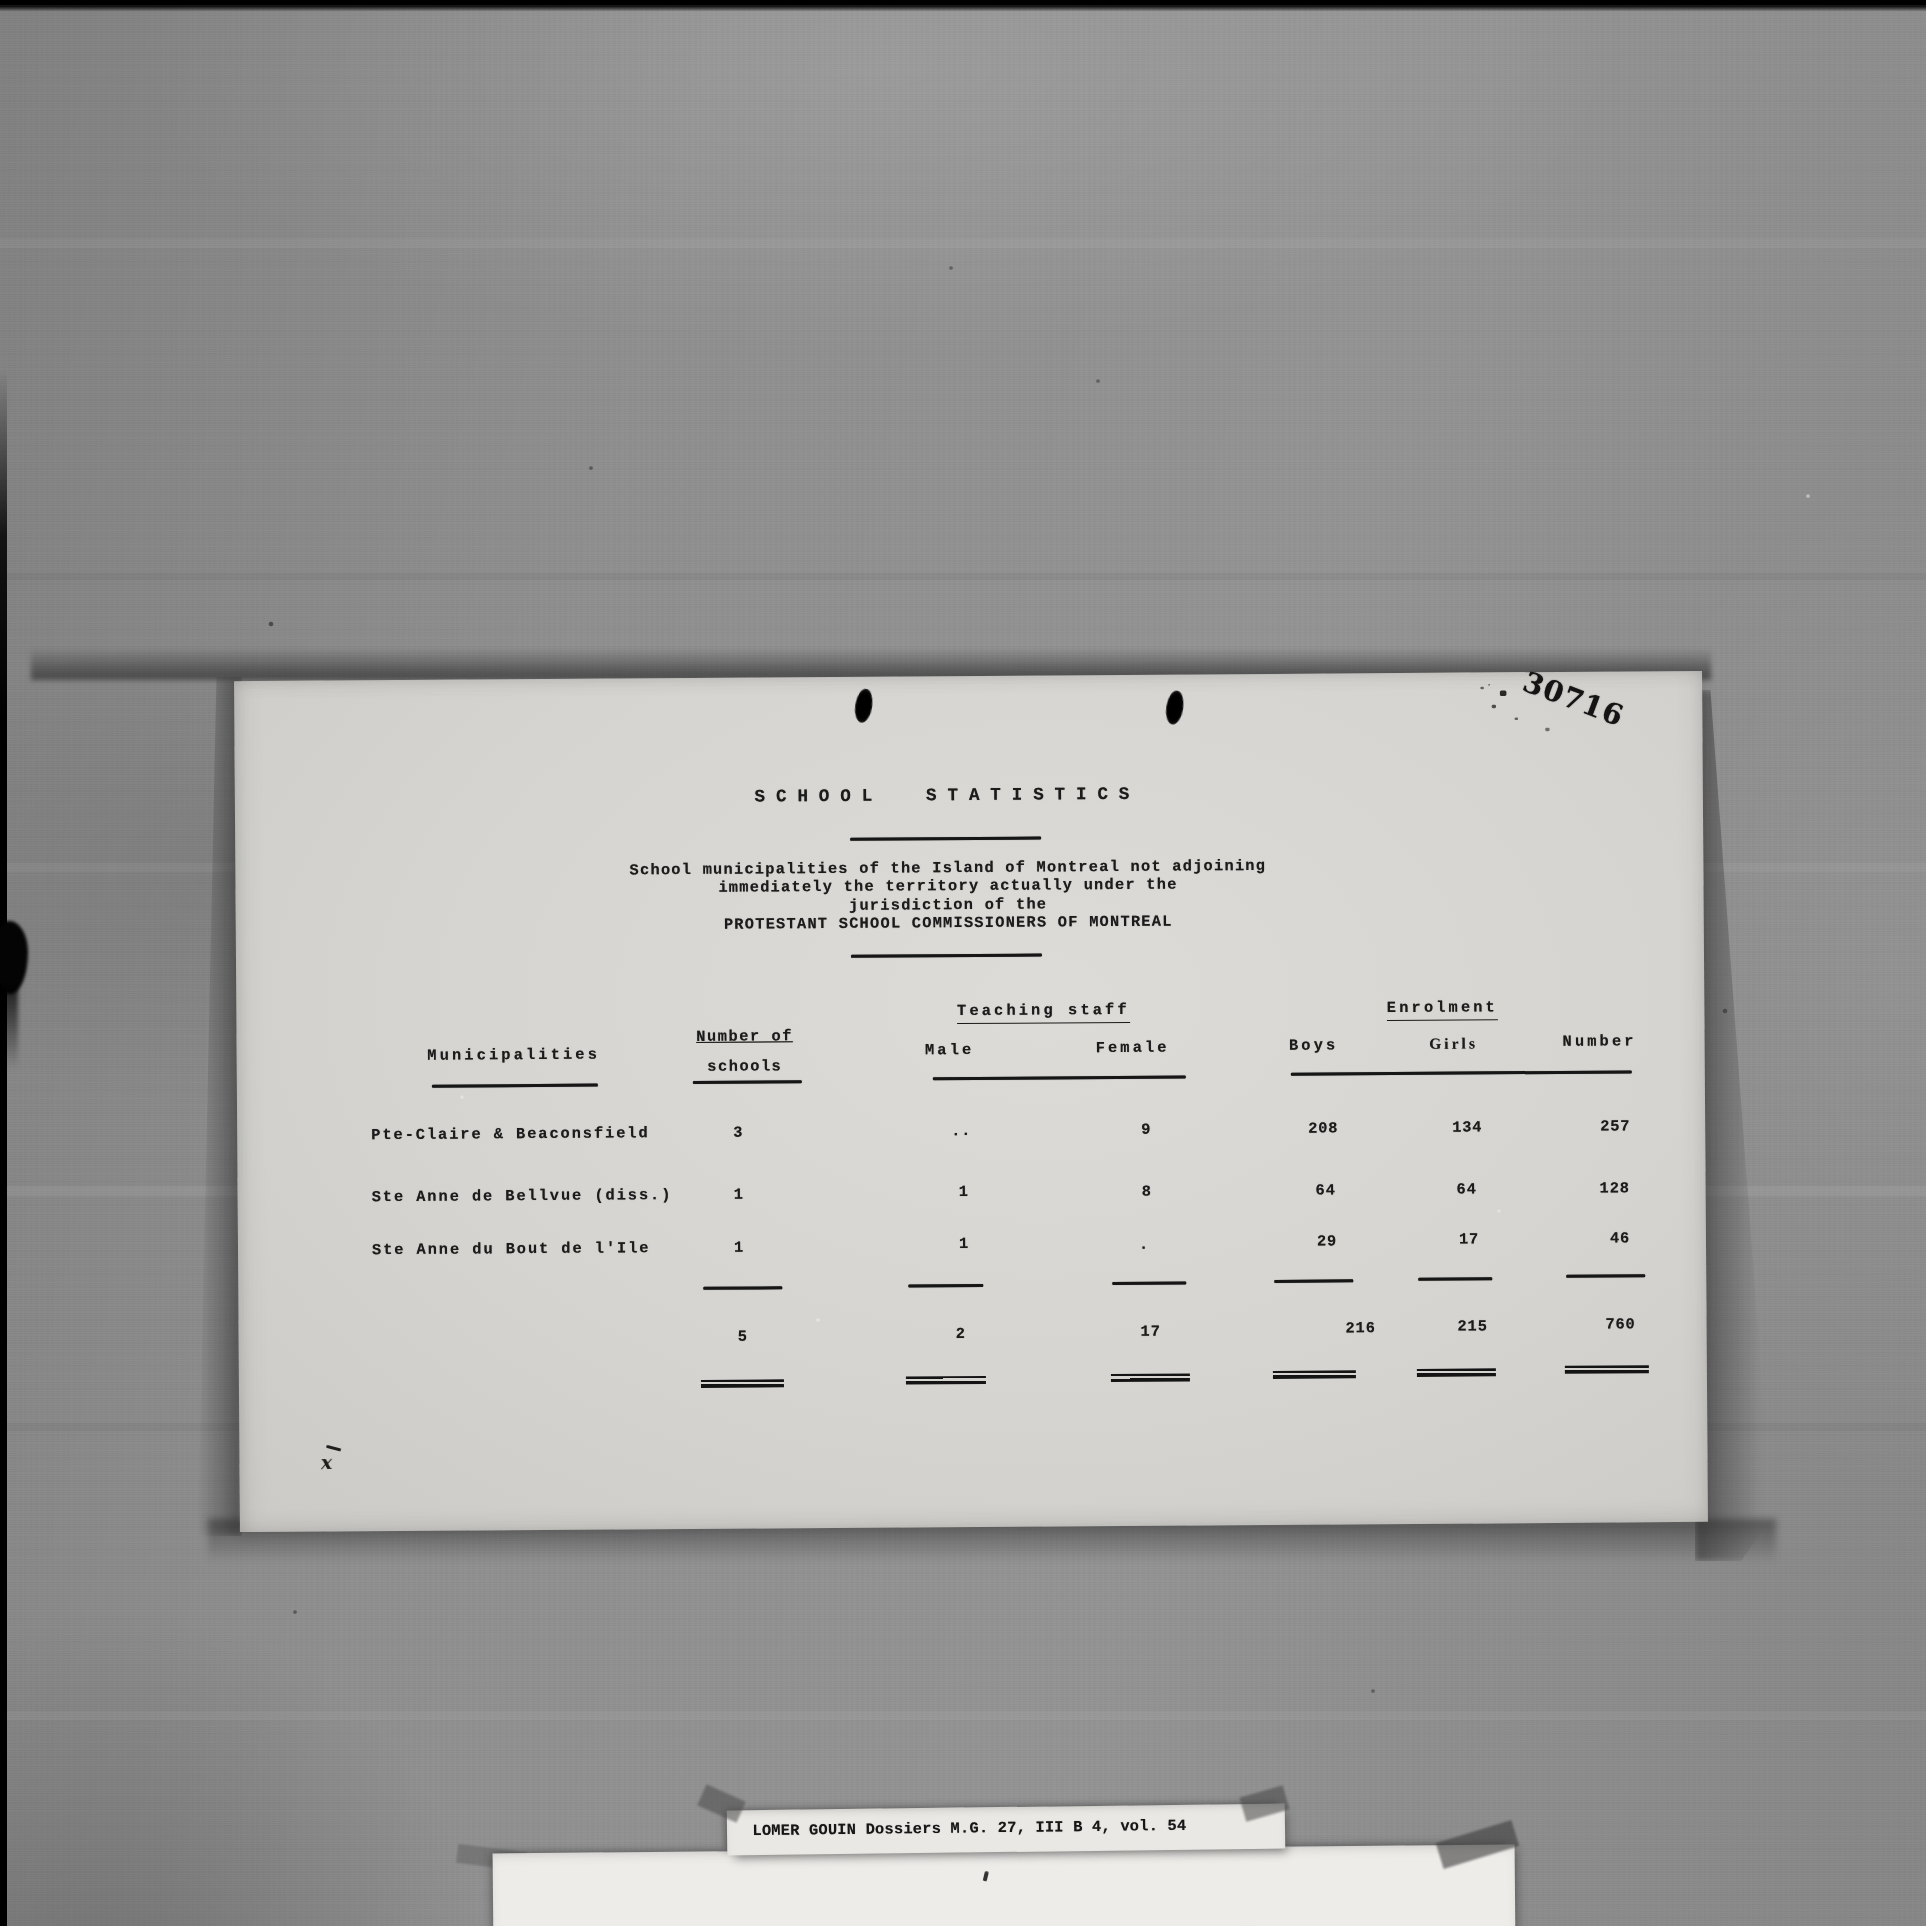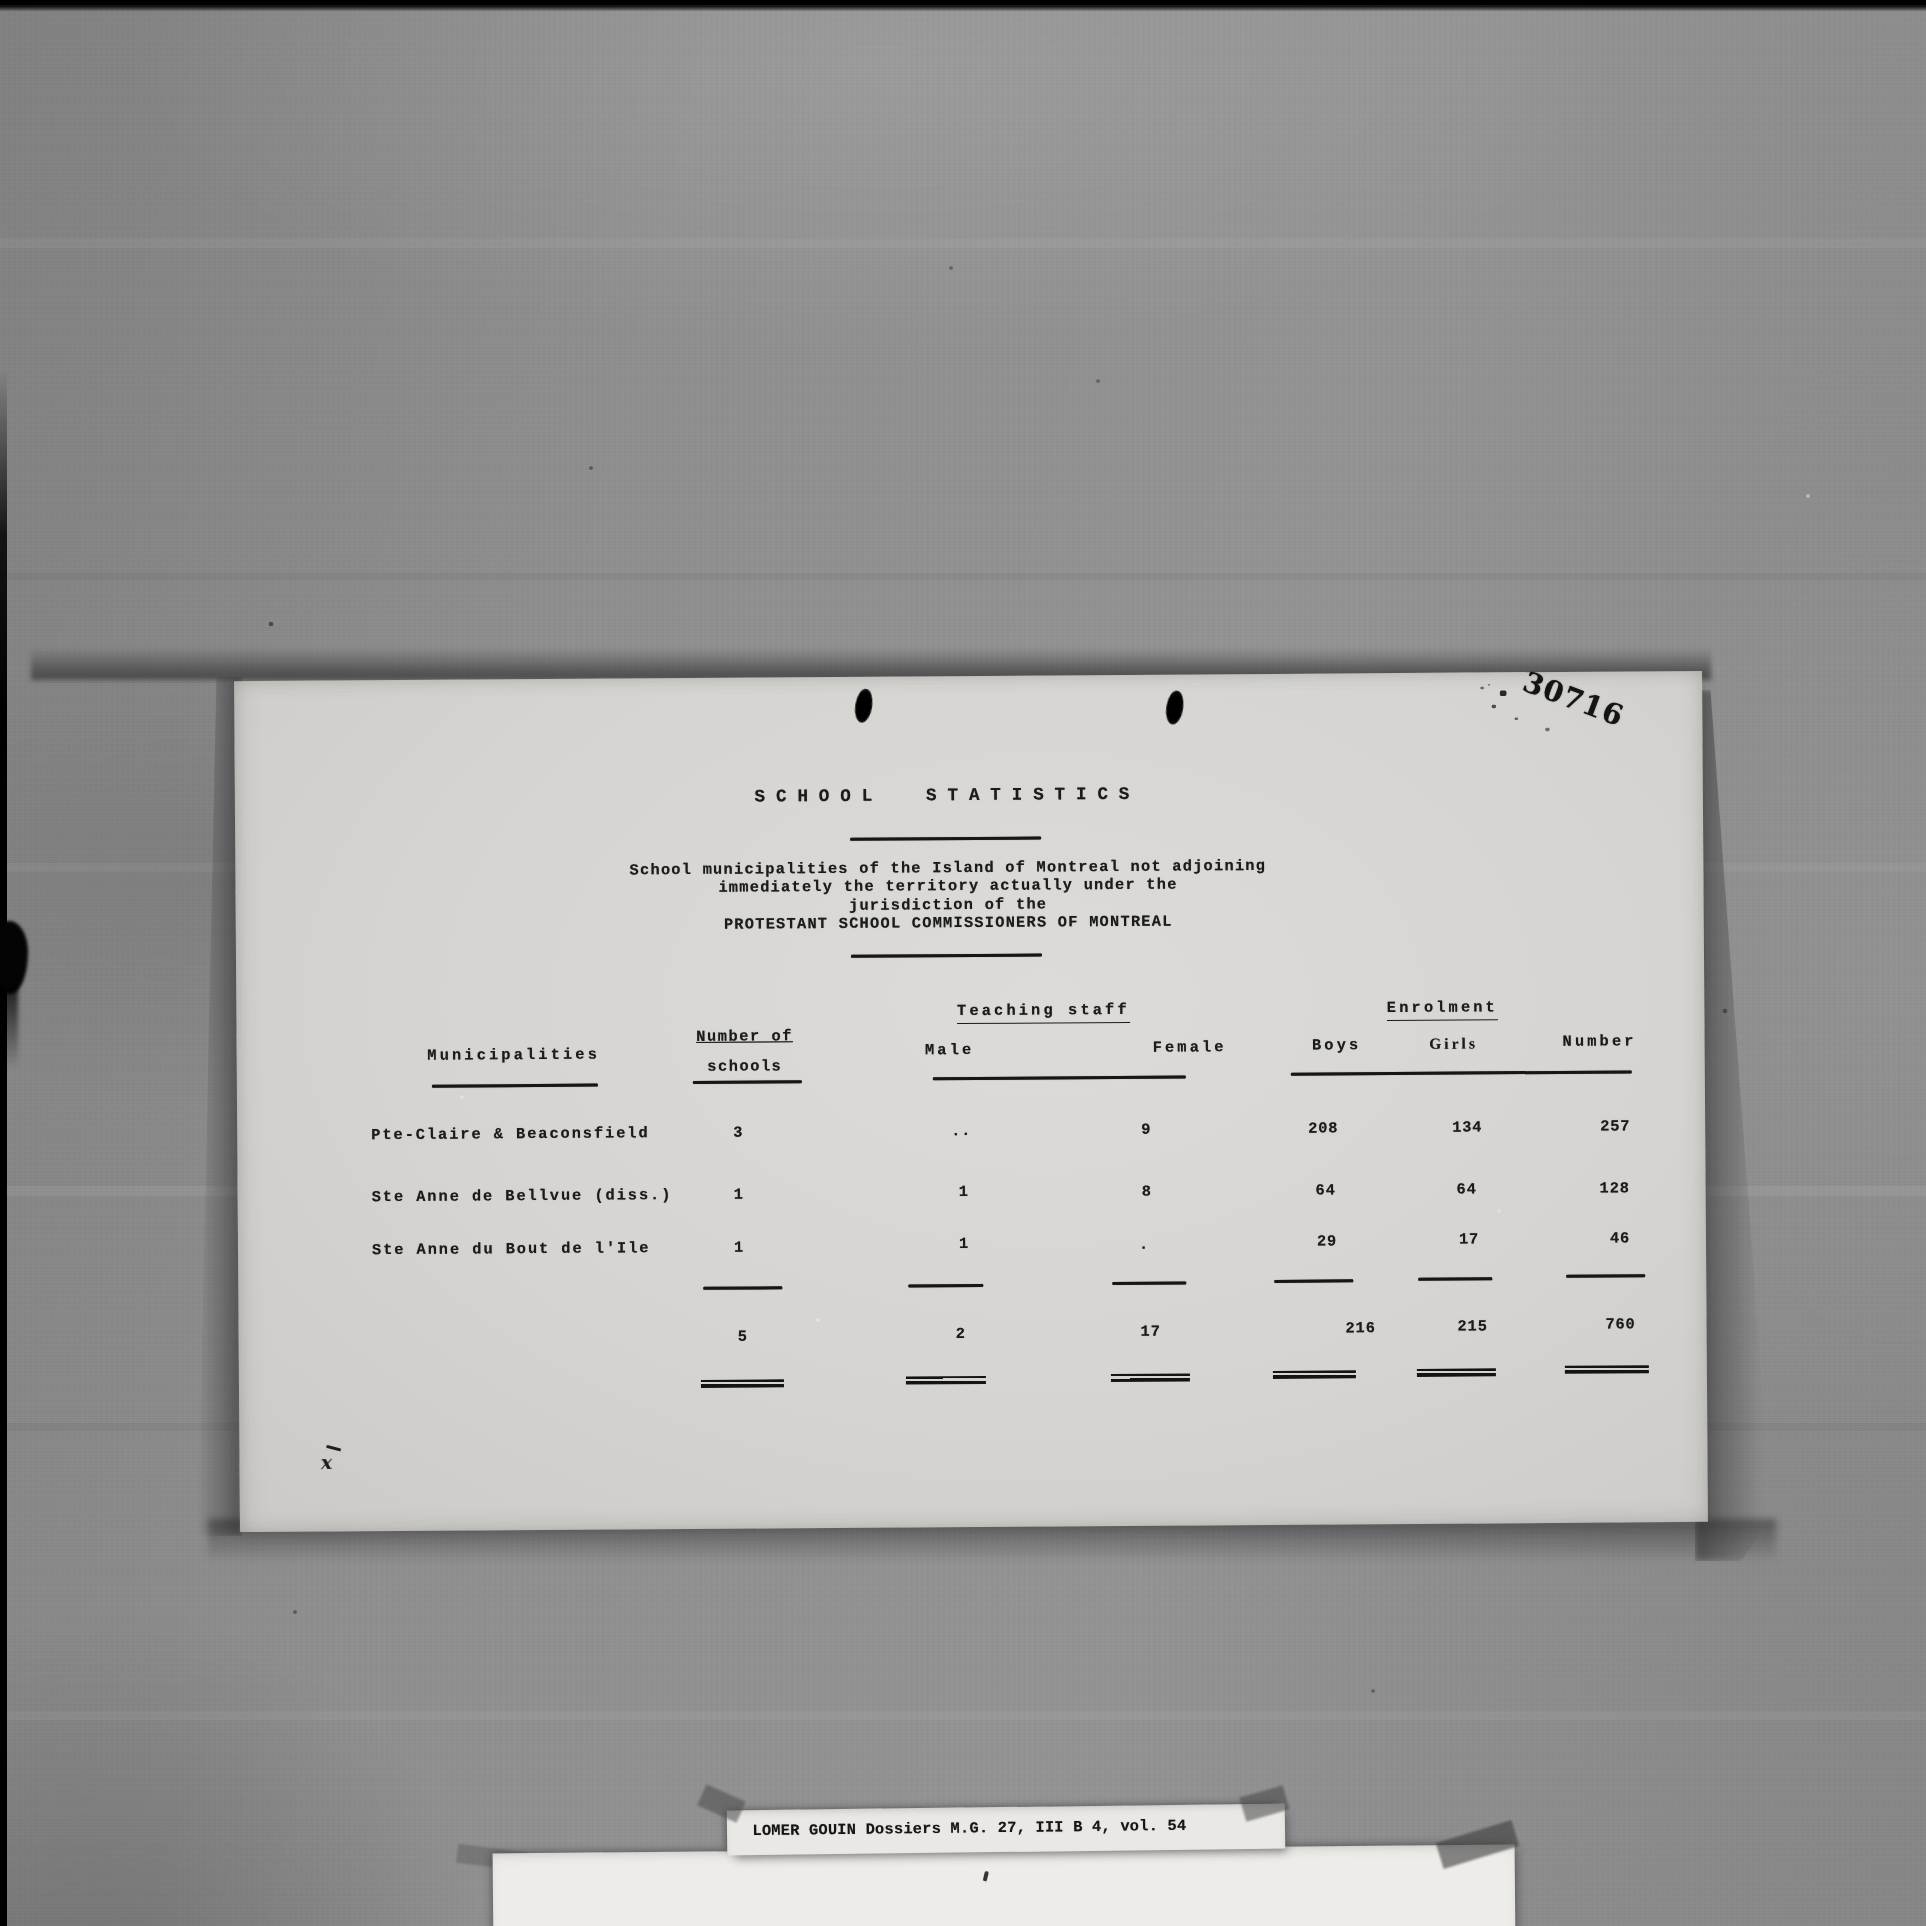--- a/index.html
+++ b/index.html
@@ -153,22 +153,22 @@
     <div class="t sub" style="top:238px;">PROTESTANT SCHOOL COMMISSIONERS OF MONTREAL</div>
     <div class="rule" style="left:615px;top:278px;width:191px;height:3.1px;"></div>
 
     <div class="t grp" style="left:807px;top:326px;">Teaching staff</div>
     <div class="t grp" style="left:1206px;top:326px;">Enrolment</div>
 
     <div class="t colh" style="left:277px;top:367px;">Municipalities</div>
     <div class="t colh" style="left:508px;top:350px;letter-spacing:1.5px;text-decoration:underline;">Number of</div>
     <div class="t colh" style="left:508px;top:380px;letter-spacing:1.5px;">schools</div>
     <div class="t colh" style="left:713px;top:365px;">Male</div>
-    <div class="t colh" style="left:953px;top:364px;">Female</div>
-    <div class="t colh" style="left:1077px;top:363px;margin-left:23px;">Boys</div>
+    <div class="t colh" style="left:896px;top:364px;">Female</div>
+    <div class="t colh" style="left:1077px;top:363px;">Boys</div>
     <div class="t colh" style="left:1217px;top:362px;font-family:Liberation Serif, serif;">Girls</div>
     <div class="t colh" style="left:1363px;top:361px;">Number</div>
 
     <div class="rule" style="left:195px;top:405px;width:166px;"></div>
     <div class="rule" style="left:456px;top:403px;width:109px;"></div>
     <div class="rule" style="left:696px;top:401px;width:253px;"></div>
     <div class="rule" style="left:1054px;top:399px;width:341px;"></div>
 
     <div class="t name" style="left:134px;top:446px;">Pte-Claire &amp; Beaconsfield</div>
     <div class="t num" style="left:501px;top:446px;">3</div>

